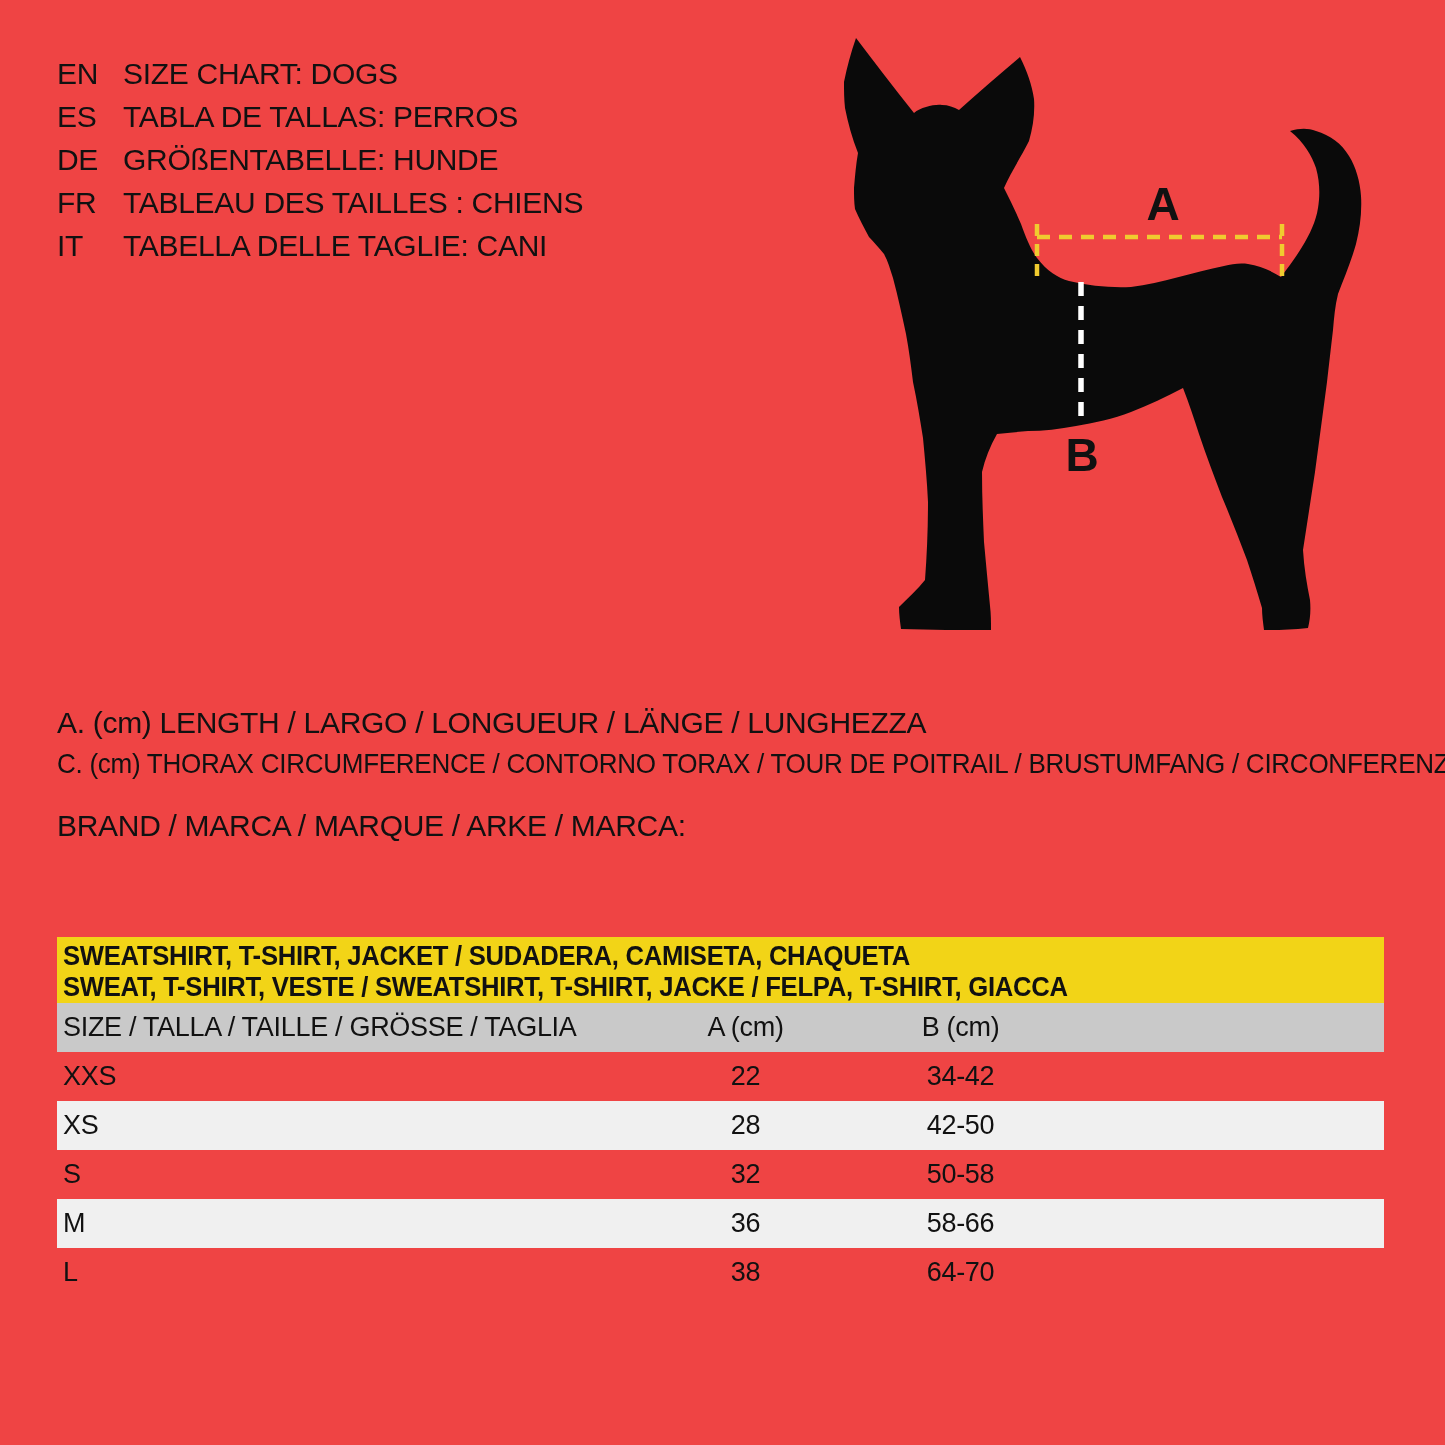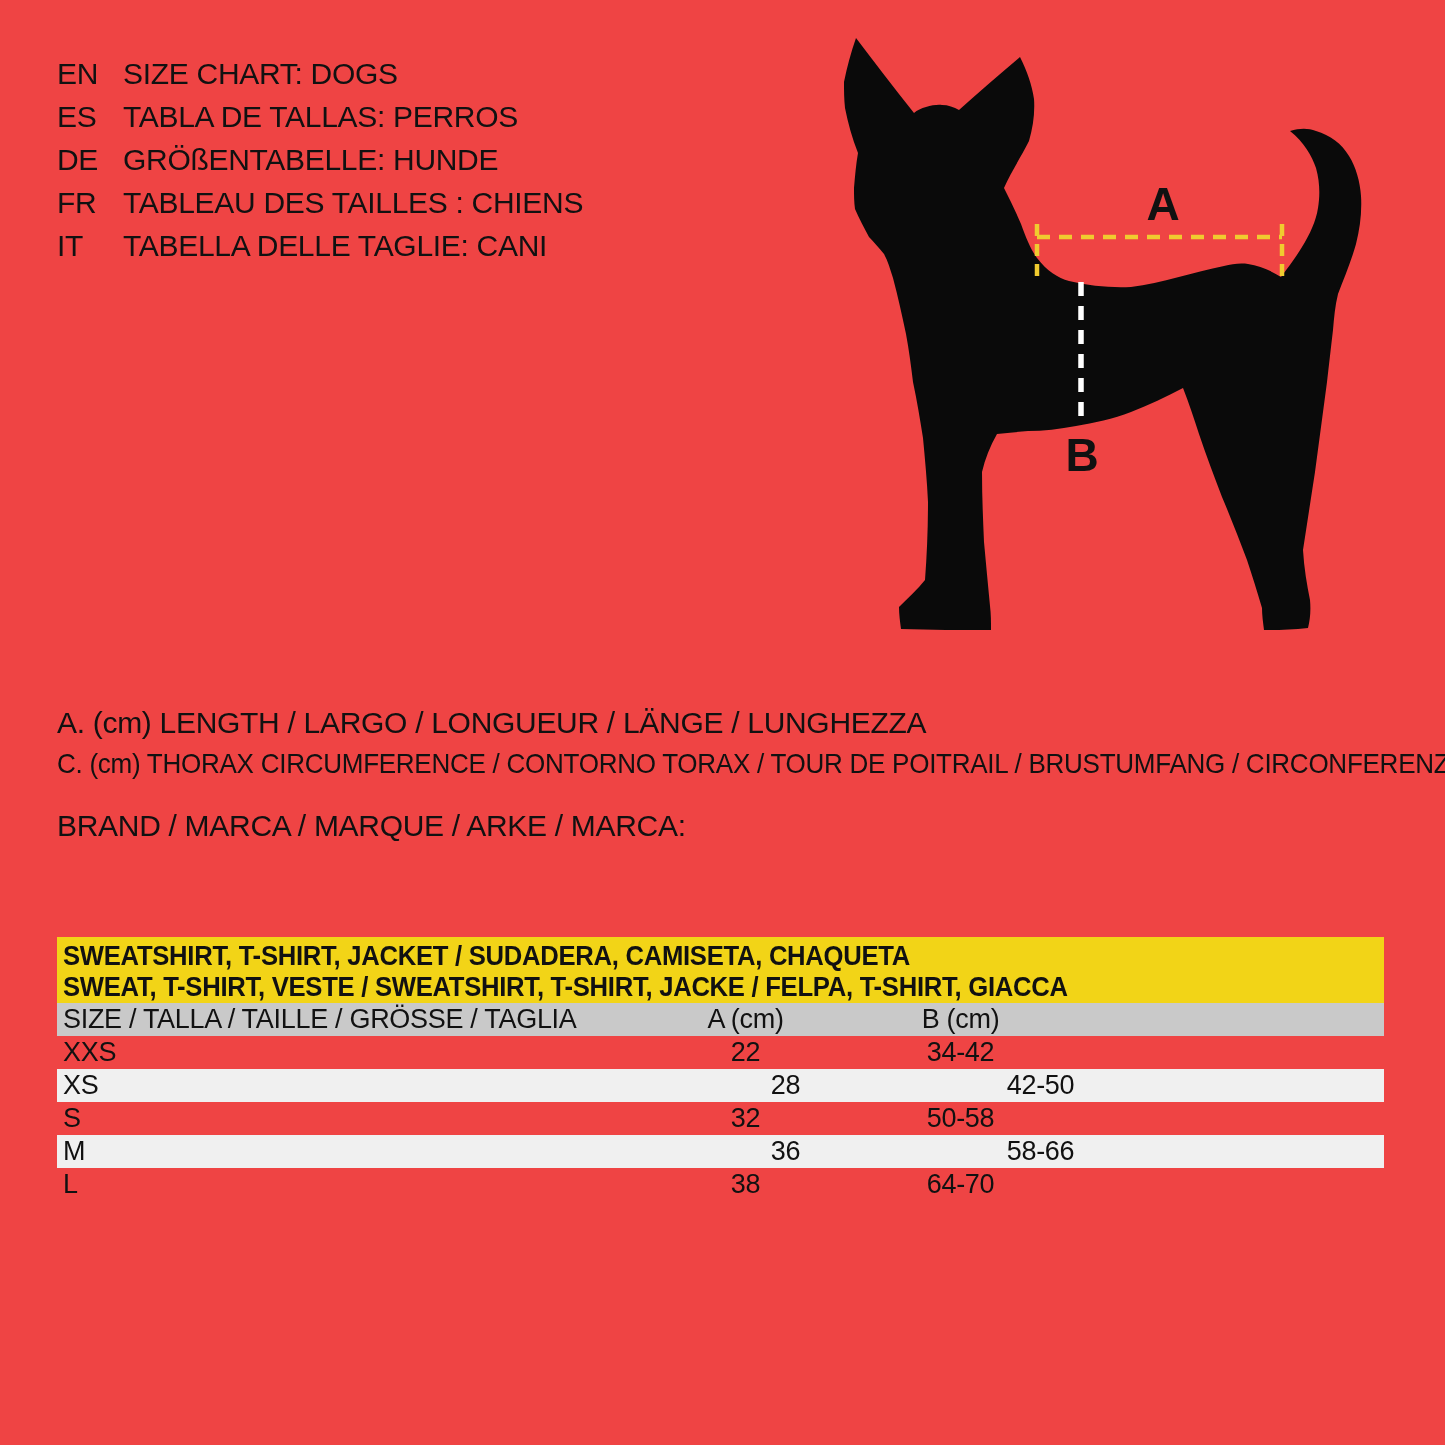--- a/index.html
+++ b/index.html
@@ -16,25 +16,25 @@
   
   .txt{position:absolute;left:57px;white-space:nowrap;font-size:30px;font-weight:500;}
   .dog-caption{top:575px;}
   .measure-a{top:706px;text-align:center;}
   .measure-c{top:748px;font-size:28px;transform:scaleX(0.93);transform-origin:left center;}
   .brand-line{top:809px;}
   
   .size-table{position:absolute;left:57px;top:937px;width:1327px;}
   .banner{background:#F2D417;height:66px;display:flex;flex-direction:column;justify-content:flex-end;padding-left:6px;box-sizing:border-box;}
   .banner div{font-weight:700;font-size:27px;line-height:31px;white-space:nowrap;transform:scaleX(0.95);transform-origin:left center;}
-  .t-row{display:grid;grid-template-columns:586px 205px 225px 1fr;height:33px;align-items:center;font-size:27px;}
+  .t-row{display:grid;grid-template-columns:586px 205px 225px 1fr;height:49px;align-items:center;font-size:27px;}
   .t-row .c0{padding-left:6px;white-space:nowrap;}
   .t-row .c1,.t-row .c2{text-align:center;white-space:nowrap;}
   .t-head{background:#C9C9C9;}
-  .t-row.alt{background:#F0F0F0;gap:40px;}
+  .t-row.alt{background:#F0F0F0;}
 </style>
 </head>
 <body>
 
 <div id="canvas">
 
   <div class="lang-block">
     <div class="lang-row">
       <span class="lang-code">EN</span>
       <span class="lang-label">SIZE CHART: DOGS</span>

